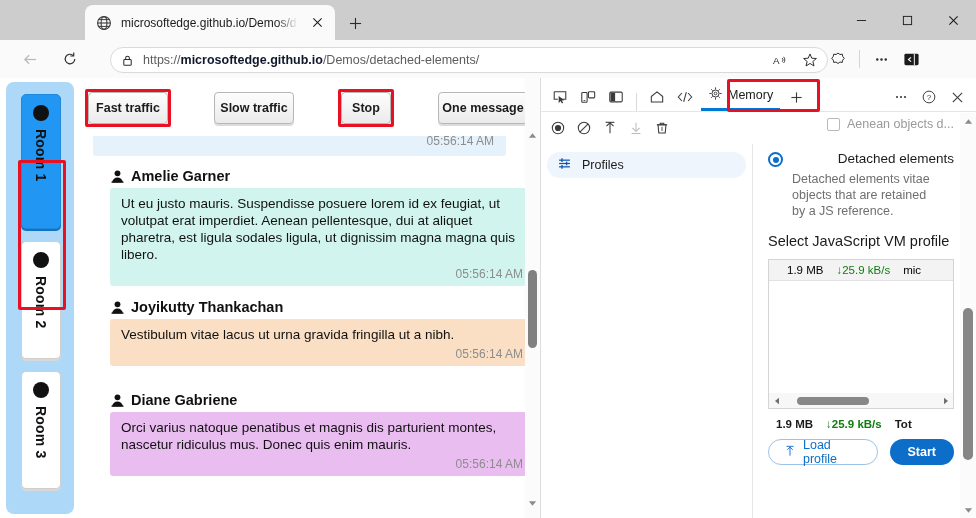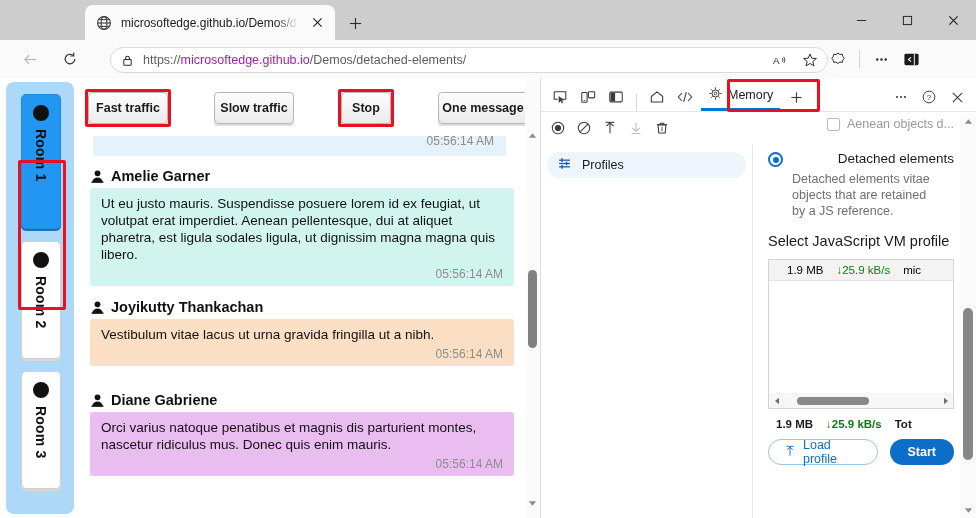--- a/index.html
+++ b/index.html
@@ -49,21 +49,21 @@
   }
   .nav-back { margin-left: 16px; }
   .nav-reload { margin-left: 12px; }
   .omnibox {
     position: absolute; left: 110px; top: 47px; width: 718px; height: 26px;
     background: #ffffff; border: 1px solid #dadada; border-radius: 13px;
     display: flex; align-items: center; padding: 0 6px 0 10px; gap: 8px;
   }
   .lock-icon { width: 14px; height: 14px; flex: 0 0 14px; }
   .url { flex: 1 1 auto; font-size: 12.5px; white-space: nowrap; overflow: hidden; color: #5c5c5c; }
-  .url b { color: #a21caf; font-weight: 400; }
+  .url b { color: #0f172a; font-weight: 700; }
   .omni-btn { width: 22px; height: 22px; display: flex; align-items: center; justify-content: center; flex: 0 0 22px; }
   .nav-right { position: absolute; right: 6px; top: 45px; display: flex; align-items: center; gap: 2px; }
   .nav-sep { width: 1px; height: 18px; background: #d4d4d4; margin: 0 5px; }
 
   
   .page {
     position: absolute; top: 78px; left: 0; width: 540px; height: 440px;
     background: #ffffff; overflow: hidden;
   }
   .page-inner { position: absolute; inset: 0; }
@@ -102,21 +102,21 @@
 
   .chat {
     position: absolute; left: 88px; top: 58px; width: 452px; height: 378px;
     overflow: hidden;
   }
   .msg-partial {
     position: absolute; left: 5px; top: -26px; width: 413px; height: 46px;
     background: #e5f1fb; border-radius: 3px;
   }
   .msg-partial .ts { position: absolute; right: 12px; top: 24px; font-size: 12px; color: #8d8d8d; }
-  .msg { position: absolute; left: 2px; width: 424px; }
+  .msg { position: absolute; left: 22px; width: 424px; }
   .msg-head { display: flex; align-items: center; gap: 6px; margin-bottom: 4px; }
   .msg-author { font-size: 14.5px; font-weight: 700; color: #111; }
   .bubble { border-radius: 3px; padding: 7px 11px 5px 11px; }
   .bubble-text { font-size: 13.5px; line-height: 17px; color: #111; }
   .bubble .ts { text-align: right; font-size: 12px; color: #8d8d8d; margin-top: 4px; }
 
   .pg-scroll { position: absolute; right: 0; top: 0; width: 15px; height: 440px; background: #fbfbfb; }
   .pg-scroll .arrow { position: absolute; left: 0; width: 15px; height: 15px; display: flex; align-items: center; justify-content: center; }
   .pg-scroll .thumb { position: absolute; left: 3px; width: 9px; border-radius: 5px; background: #808080; }
 

